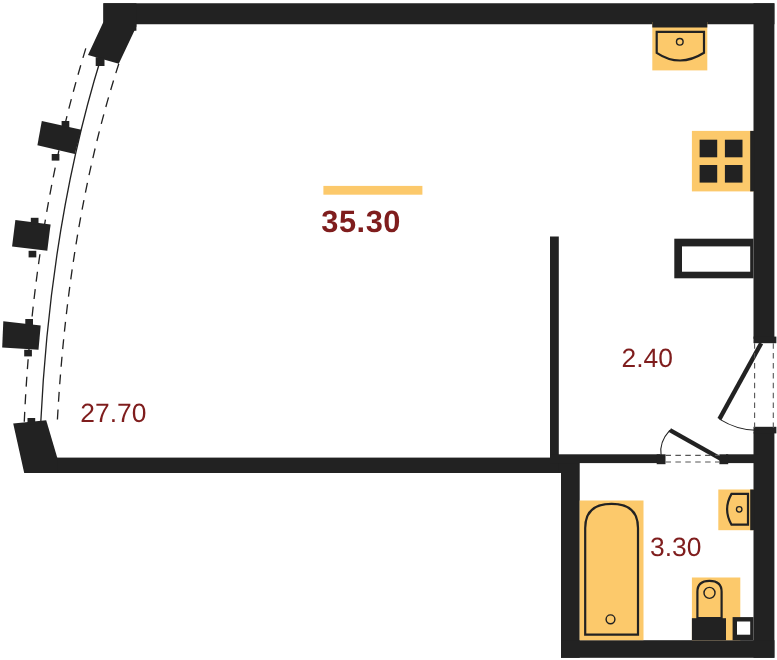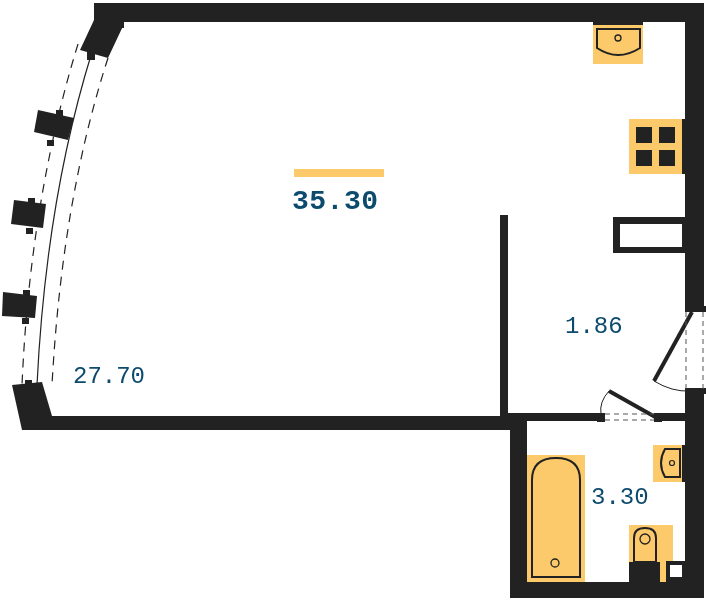--- a/index.html
+++ b/index.html
@@ -1,18 +1,18 @@
 <!DOCTYPE html>
 <html><head>
   <meta charset="utf-8">
   <style>
     html, body { margin: 0; padding: 0; background: #ffffff; }
     body { width: 706px; height: 600px; position: relative; overflow: hidden; font-family: "DejaVu Sans", "Liberation Sans", sans-serif; }
     #plan { position: absolute; left: 0; top: 0; }
-    .label { position: absolute; color: #0c4a6e; font-family: Liberation Mono, monospace; }
+    .label { position: absolute; color: #7f1d1d; font-family: Liberation Sans, sans-serif; }
     .area-total { font-size: 28px; font-weight: bold; letter-spacing: 0.5px; }
     .area-room { font-size: 24px; }
     .accent-bar { position: absolute; background: #fcc96b; }
   </style>
 </head>
 <body>
 
 <svg id="plan" width="706" height="600" viewBox="0 0 706 600" xmlns="http://www.w3.org/2000/svg">
 
   <g fill="#222222">
@@ -121,14 +121,14 @@
 
   <g>
     <rect x="666" y="561" width="19" height="21" fill="#222222"></rect>
     <rect x="670" y="565" width="12" height="12" fill="#ffffff"></rect>
   </g>
 </svg>
 
 <div class="accent-bar" style="left:294px; top:169px; width:90px; height:8px;"></div>
 <div class="label area-total" style="left:292px; top:186px;">35.30</div>
 <div class="label area-room" style="left:73px; top:363px;">27.70</div>
-<div class="label area-room" style="left:565px; top:313px;">1.86</div>
+<div class="label area-room" style="left:565px; top:313px;">2.40</div>
 <div class="label area-room" style="left:591px; top:484px;text-align:center;">3.30</div>
 
 </body></html>

